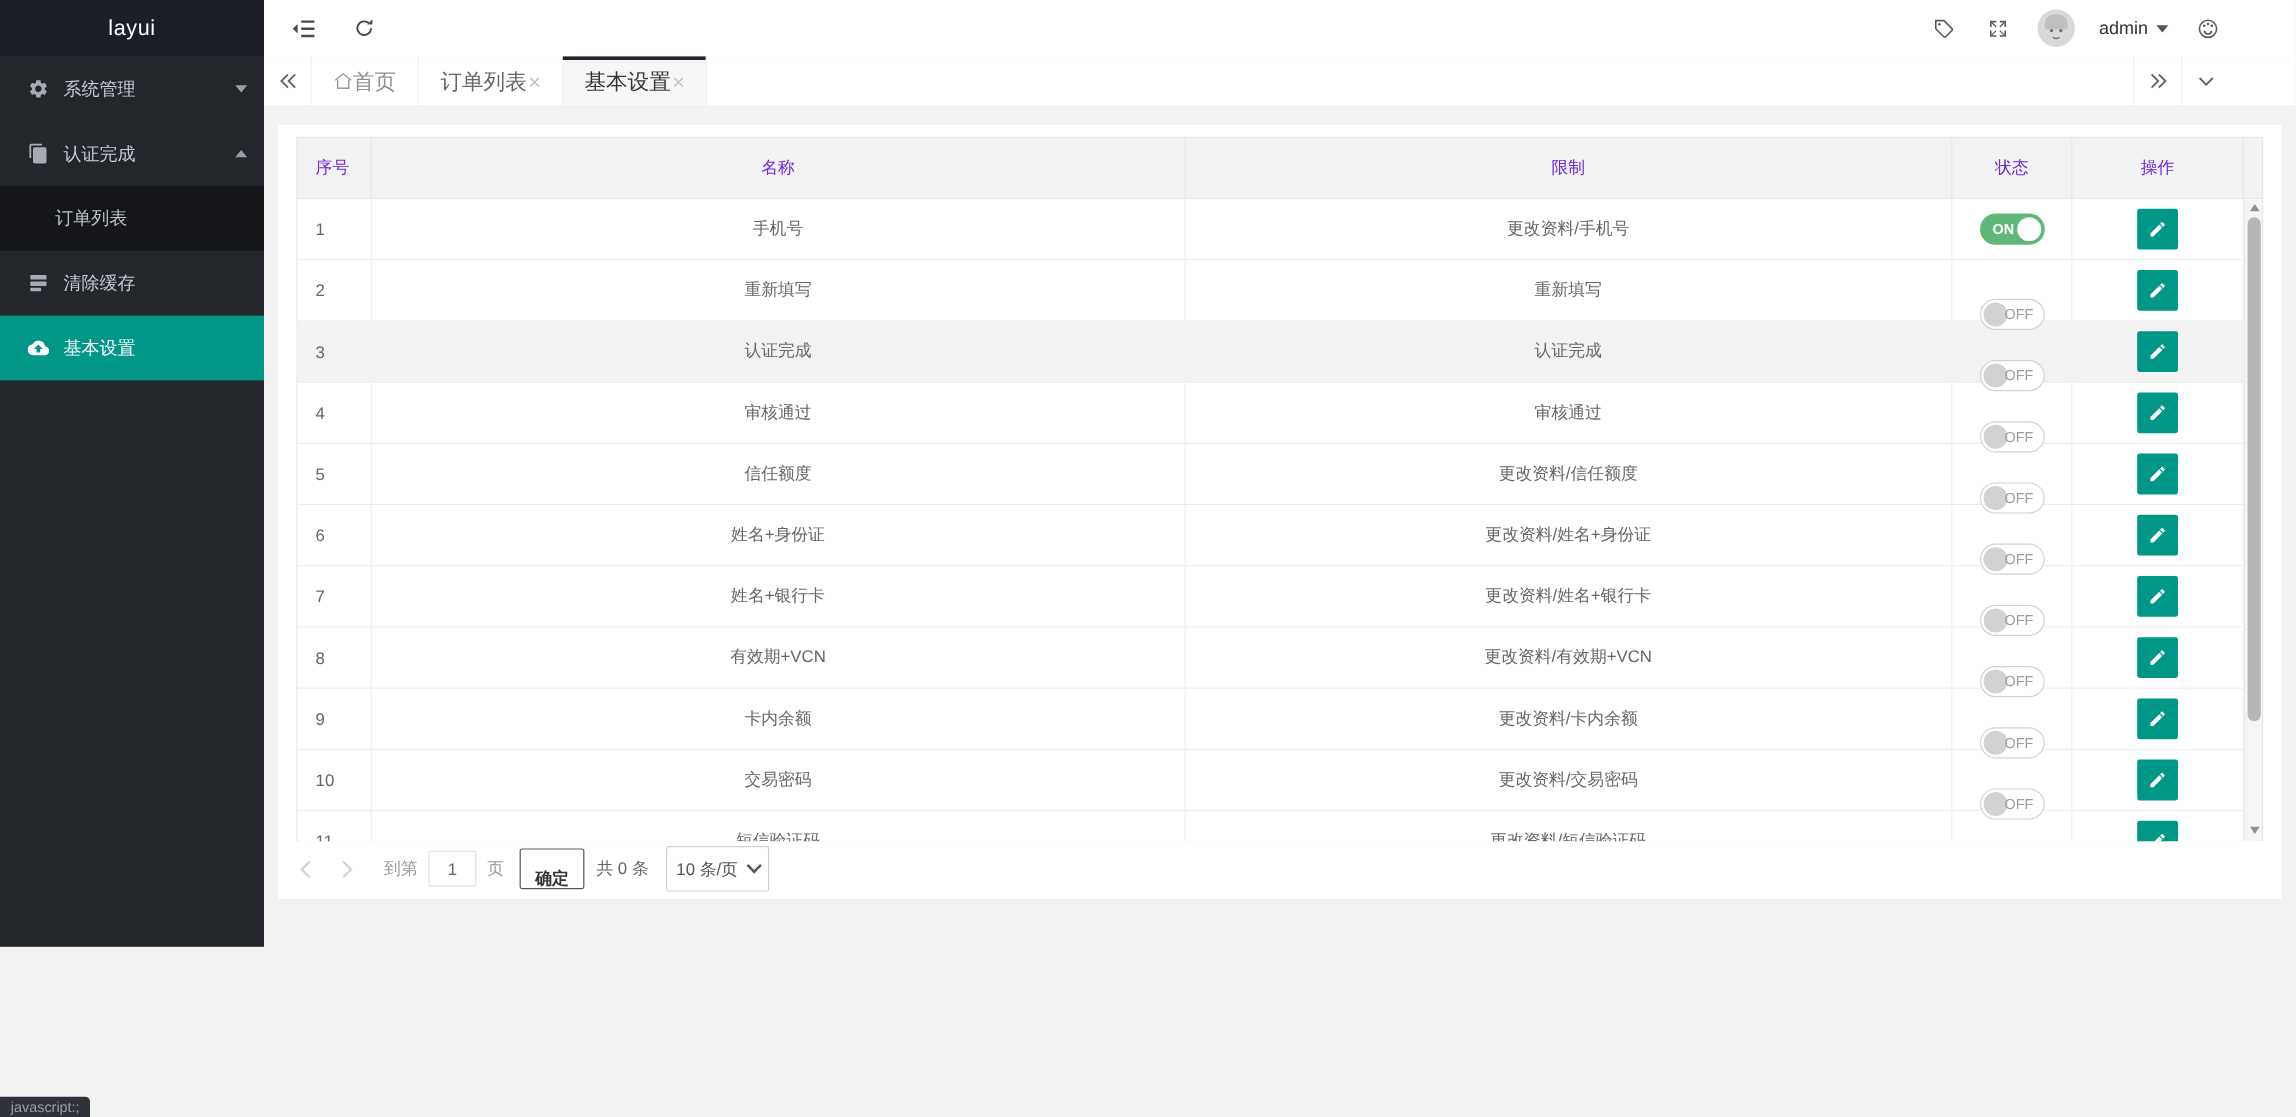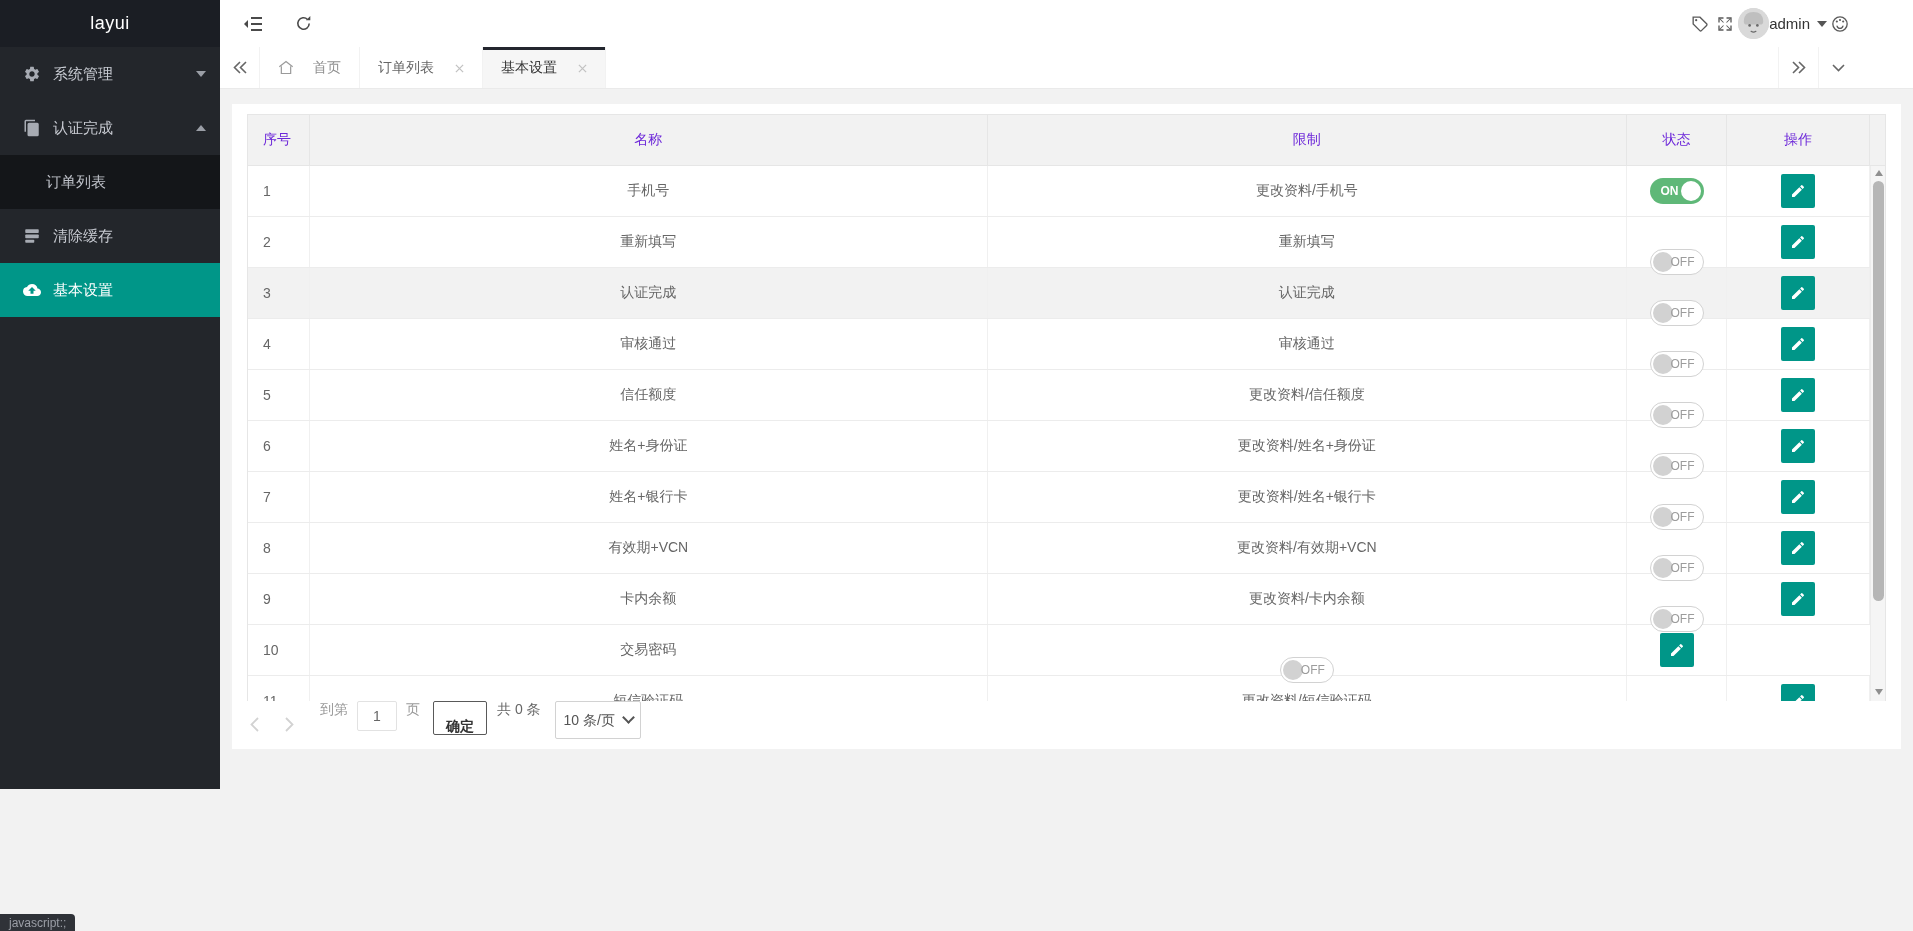--- a/index.html
+++ b/index.html
@@ -19,37 +19,37 @@
   .nav-item.active .nico { color:#fff; }
   .nav-item.child { background:#141619; padding-left:46px; color:#bfc2c9; }
   .caret { position:absolute; right:14px; width:0; height:0;
     border-left:5px solid transparent; border-right:5px solid transparent; }
   .caret.down { border-top:6px solid #9a9ea6; }
   .caret.up { border-bottom:6px solid #9a9ea6; }
 
   
   .topbar { position:absolute; left:220px; top:0; right:0; height:47px; background:#fff; }
   .tb-left { position:absolute; left:20px; top:0; height:47px; display:flex; align-items:center; gap:24px; }
-  .tb-right { position:absolute; right:60px; top:0; height:47px; display:flex; align-items:center; }
+  .tb-right { position:absolute; right:60px; top:0; height:47px; display:flex; align-items:center; gap:20px; }
   .icon-btn { width:26px; height:26px; display:flex; align-items:center; justify-content:center;
     color:#4a4a4a; cursor:pointer; }
   .tb-right .icon-btn { color:#5a5a5a; }
   .avatar { width:31px; height:31px; border-radius:50%; overflow:hidden; background:#d8d8d8; cursor:pointer; }
   .admin-wrap { display:flex; align-items:center; gap:7px; cursor:pointer; color:#333; font-size:15px; }
   .admin-caret { width:0; height:0; border-left:5px solid transparent;
     border-right:5px solid transparent; border-top:6px solid #555; }
 
   
   .tabbar { position:absolute; left:220px; top:47px; right:0; height:42px; background:#fff;
     border-bottom:1px solid #eaeaea; }
   .tabbar-inner { display:flex; height:100%; align-items:stretch; }
   .tab-ctrl { width:40px; display:flex; align-items:center; justify-content:center;
     color:#666; cursor:pointer; border-right:1px solid #f2f2f2; }
-  .tab { position:relative; display:flex; align-items:center; justify-content:flex-start; gap:19px;
-    padding:0 18px; font-size:14px; color:#666; border-right:1px solid #f2f2f2; cursor:pointer;
+  .tab { position:relative; display:flex; align-items:center; justify-content:flex-start; gap:0;
+    padding:0 18px; font-size:18px; color:#666; border-right:1px solid #f2f2f2; cursor:pointer;
     min-width:78px; }
   .tab .home-ico { color:#9a9a9a; }
   .tab.home { color:#8f8f8f; }
   .tab .x { color:#c2c2c2; margin-left:2px; }
   .tab.active { background:#f6f6f6; color:#333; }
   .tab.active::before { content:""; position:absolute; left:0; top:0; right:0; height:3px; background:#23262e; }
   .tab-right-ctrls { position:absolute; right:55px; top:0; height:41px; display:flex; }
   .tab-right-ctrls .tab-ctrl { border-left:1px solid #f2f2f2; border-right:none; }
 
   
@@ -96,21 +96,21 @@
     display:flex; align-items:center; justify-content:center; }
   .vs-up { top:0; } .vs-down { bottom:2px; }
   .tri-up { width:0; height:0; border-left:4px solid transparent; border-right:4px solid transparent;
     border-bottom:6px solid #8f8f8f; }
   .tri-down { width:0; height:0; border-left:4px solid transparent; border-right:4px solid transparent;
     border-top:6px solid #8f8f8f; }
   .vs-thumb { position:absolute; left:2px; top:15px; width:11px; height:420px;
     background:#b6b6b6; border-radius:6px; }
 
   
-  .pagebar { height:47px; display:flex; font-size:14px; color:#999;
+  .pagebar { height:47px; display:flex; align-items:center; font-size:14px; color:#999;
     border-top:1px solid #f0f0f0; margin-top:-1px; padding-left:3px; }
   .pg-arrow { color:#d2d2d2; margin-right:26px; display:flex; align-items:center; cursor:default; }
   .pg-input { width:40px; height:30px; border:1px solid #e2e2e2; text-align:center;
     font-size:14px; color:#666; margin:0 9px; border-radius:2px;
     font-family:"Liberation Sans","DejaVu Sans",sans-serif; }
   .pg-confirm { height:30px; padding:16px 12px; background:#fff; border:1px solid #595959;
     border-radius:2px; font-size:14px; font-weight:bold; color:#333; margin-left:13px; cursor:pointer;
     font-family:"Liberation Sans","DejaVu Sans",sans-serif; }
   .pg-total { color:#666; margin:0 14px 0 10px; }
   .pg-select-wrap { position:relative; }
@@ -459,20 +459,21 @@
                   <path d="M3 17.25V21h3.75L17.81 9.94l-3.75-3.75L3 17.25zM20.71 7.04a1 1 0 0 0 0-1.41l-2.34-2.34a1 1 0 0 0-1.41 0l-1.83 1.83 3.75 3.75 1.83-1.83z"></path>
                 </svg>
       </button>
     </div>
     <div class="td filler"></div>
   </div>
 
   <div class="grid trow">
     <div class="td first">10</div>
     <div class="td">交易密码</div>
+    <div class="td">更改资料/交易密码</div>
     <div class="td">
       <span class="switch off">
         <span class="knob"></span>
         <span class="sw-label">OFF</span>
       </span>
     </div>
     <div class="td">
       <button class="edit-btn">
         <svg width="16" height="16" viewBox="0 0 24 24" fill="currentColor">
                   <path d="M3 17.25V21h3.75L17.81 9.94l-3.75-3.75L3 17.25zM20.71 7.04a1 1 0 0 0 0-1.41l-2.34-2.34a1 1 0 0 0-1.41 0l-1.83 1.83 3.75 3.75 1.83-1.83z"></path>

